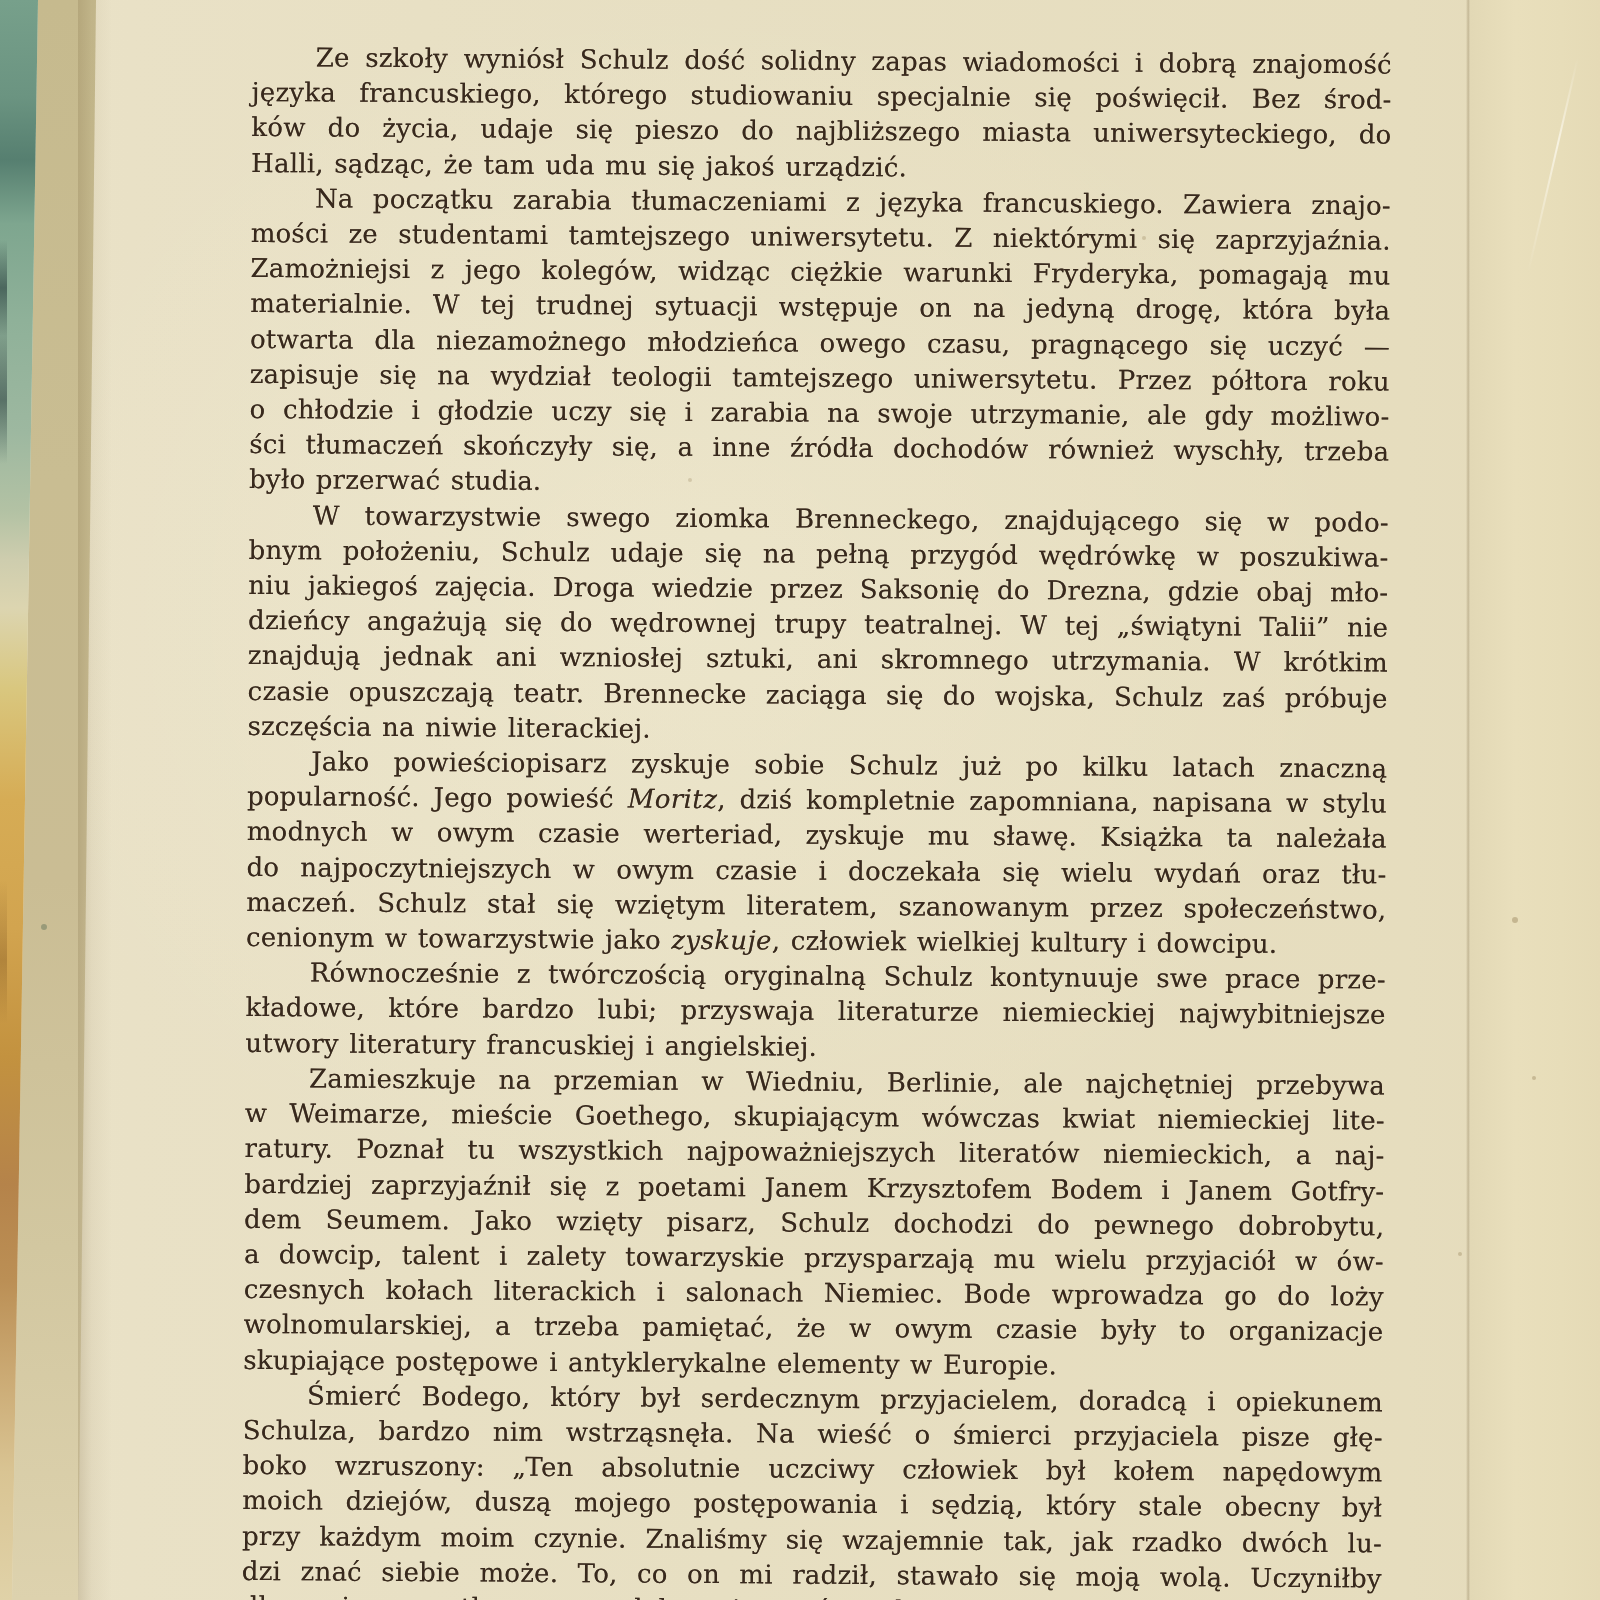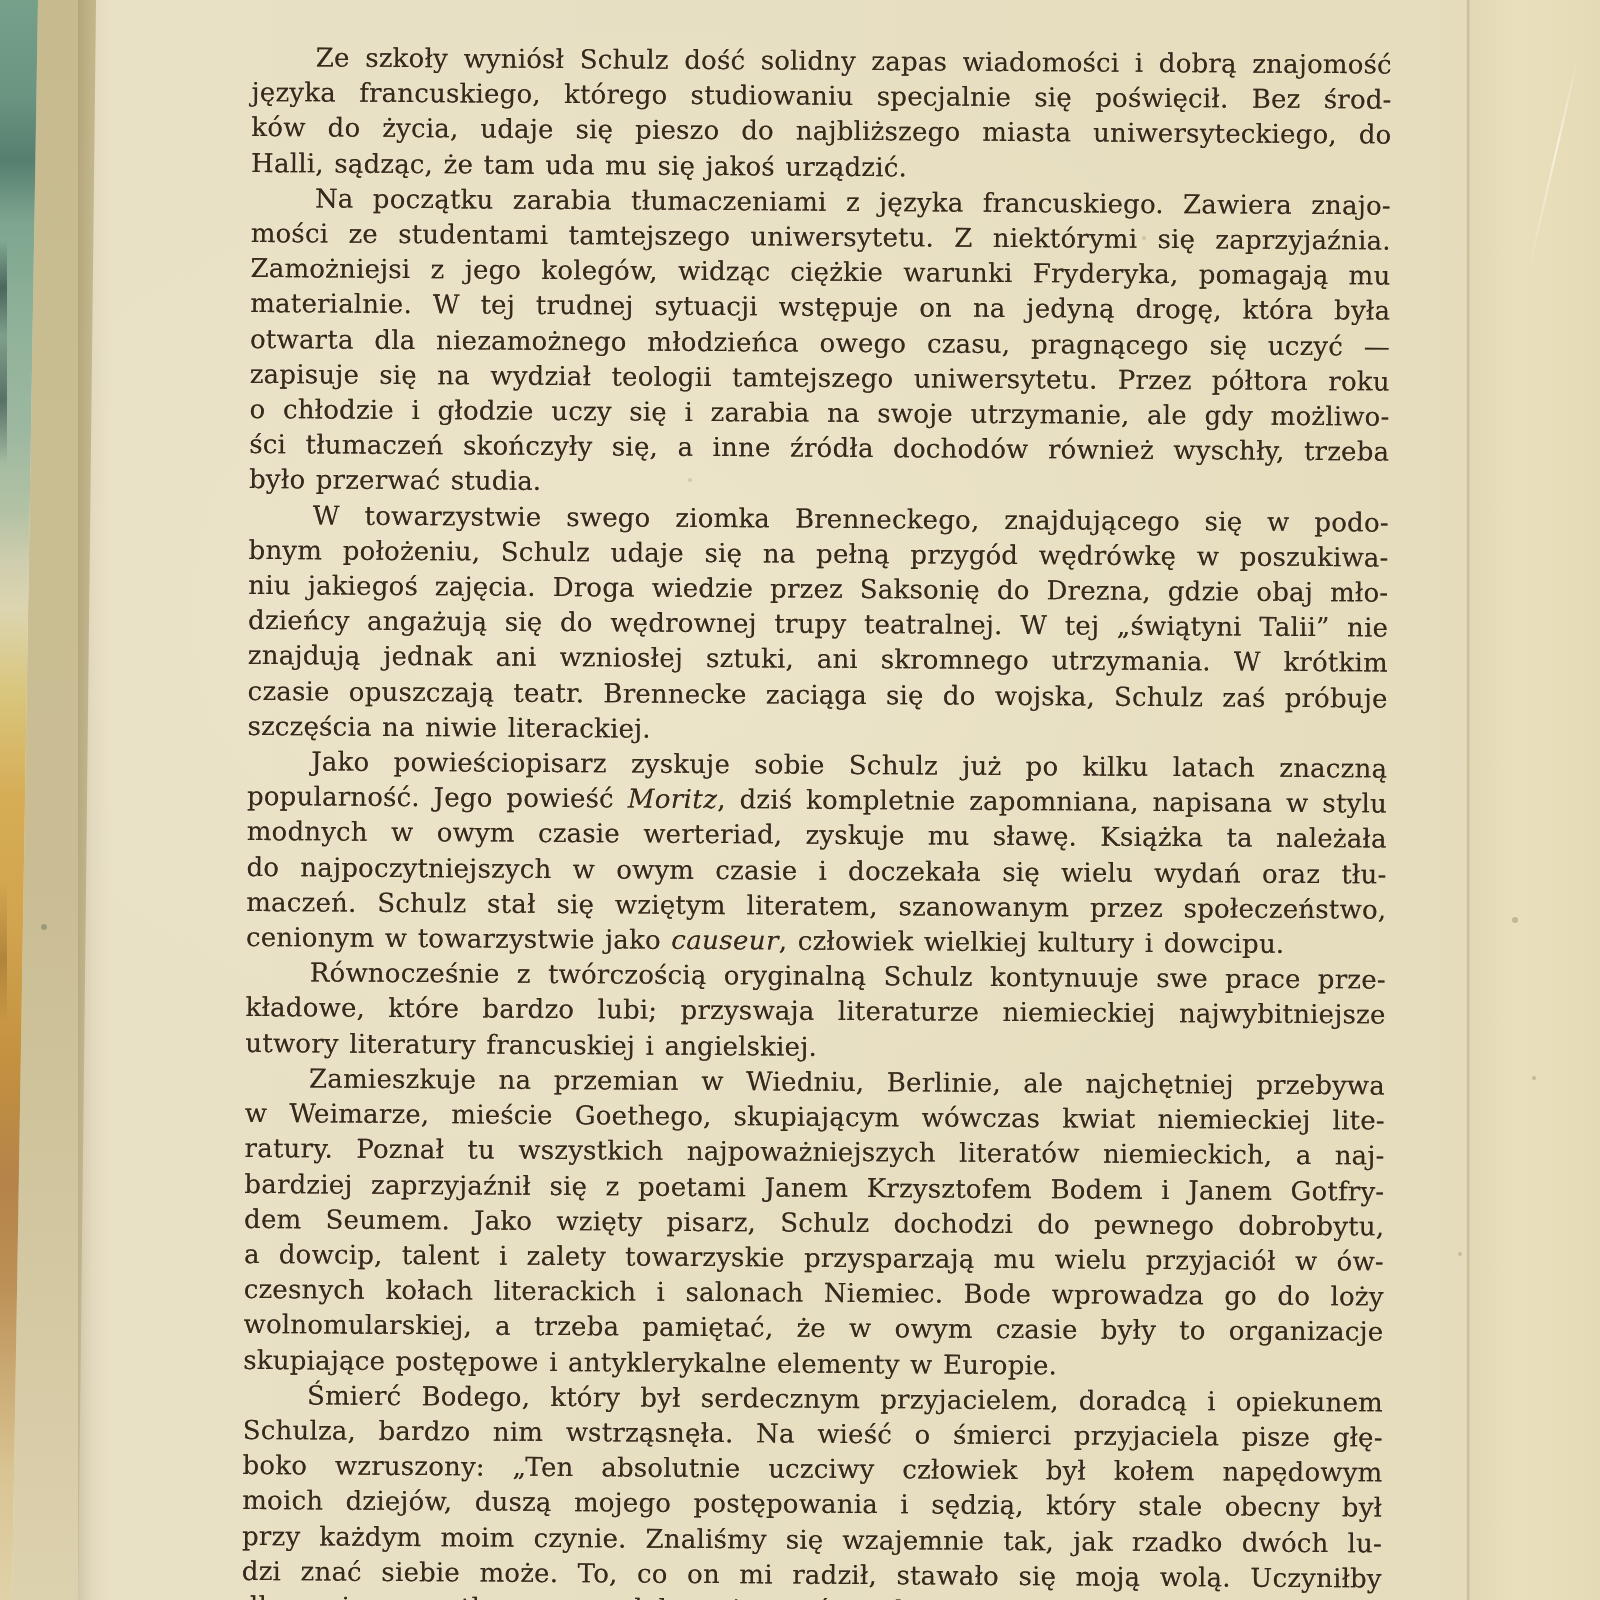--- a/index.html
+++ b/index.html
@@ -128,21 +128,21 @@
       <div class="line">znajdują jednak ani wzniosłej sztuki, ani skromnego utrzymania. W krótkim</div>
       <div class="line">czasie opuszczają teatr. Brennecke zaciąga się do wojska, Schulz zaś próbuje</div>
       <div class="line last">szczęścia na niwie literackiej.</div>
     </div>
     <div class="para">
       <div class="line first">Jako powieściopisarz zyskuje sobie Schulz już po kilku latach znaczną</div>
       <div class="line">popularność. Jego powieść <i>Moritz</i>, dziś kompletnie zapomniana, napisana w stylu</div>
       <div class="line">modnych w owym czasie werteriad, zyskuje mu sławę. Książka ta należała</div>
       <div class="line">do najpoczytniejszych w owym czasie i doczekała się wielu wydań oraz tłu-</div>
       <div class="line">maczeń. Schulz stał się wziętym literatem, szanowanym przez społeczeństwo,</div>
-      <div class="line last">cenionym w towarzystwie jako <i>causeur</i>, człowiek wielkiej kultury i dowcipu.</div>
+      <div class="line last">cenionym w towarzystwie jako <i>zyskuje</i>, człowiek wielkiej kultury i dowcipu.</div>
     </div>
     <div class="para">
       <div class="line first">Równocześnie z twórczością oryginalną Schulz kontynuuje swe prace prze-</div>
       <div class="line">kładowe, które bardzo lubi; przyswaja literaturze niemieckiej najwybitniejsze</div>
       <div class="line last">utwory literatury francuskiej i angielskiej.</div>
     </div>
     <div class="para">
       <div class="line first">Zamieszkuje na przemian w Wiedniu, Berlinie, ale najchętniej przebywa</div>
       <div class="line">w Weimarze, mieście Goethego, skupiającym wówczas kwiat niemieckiej lite-</div>
       <div class="line">ratury. Poznał tu wszystkich najpoważniejszych literatów niemieckich, a naj-</div>

